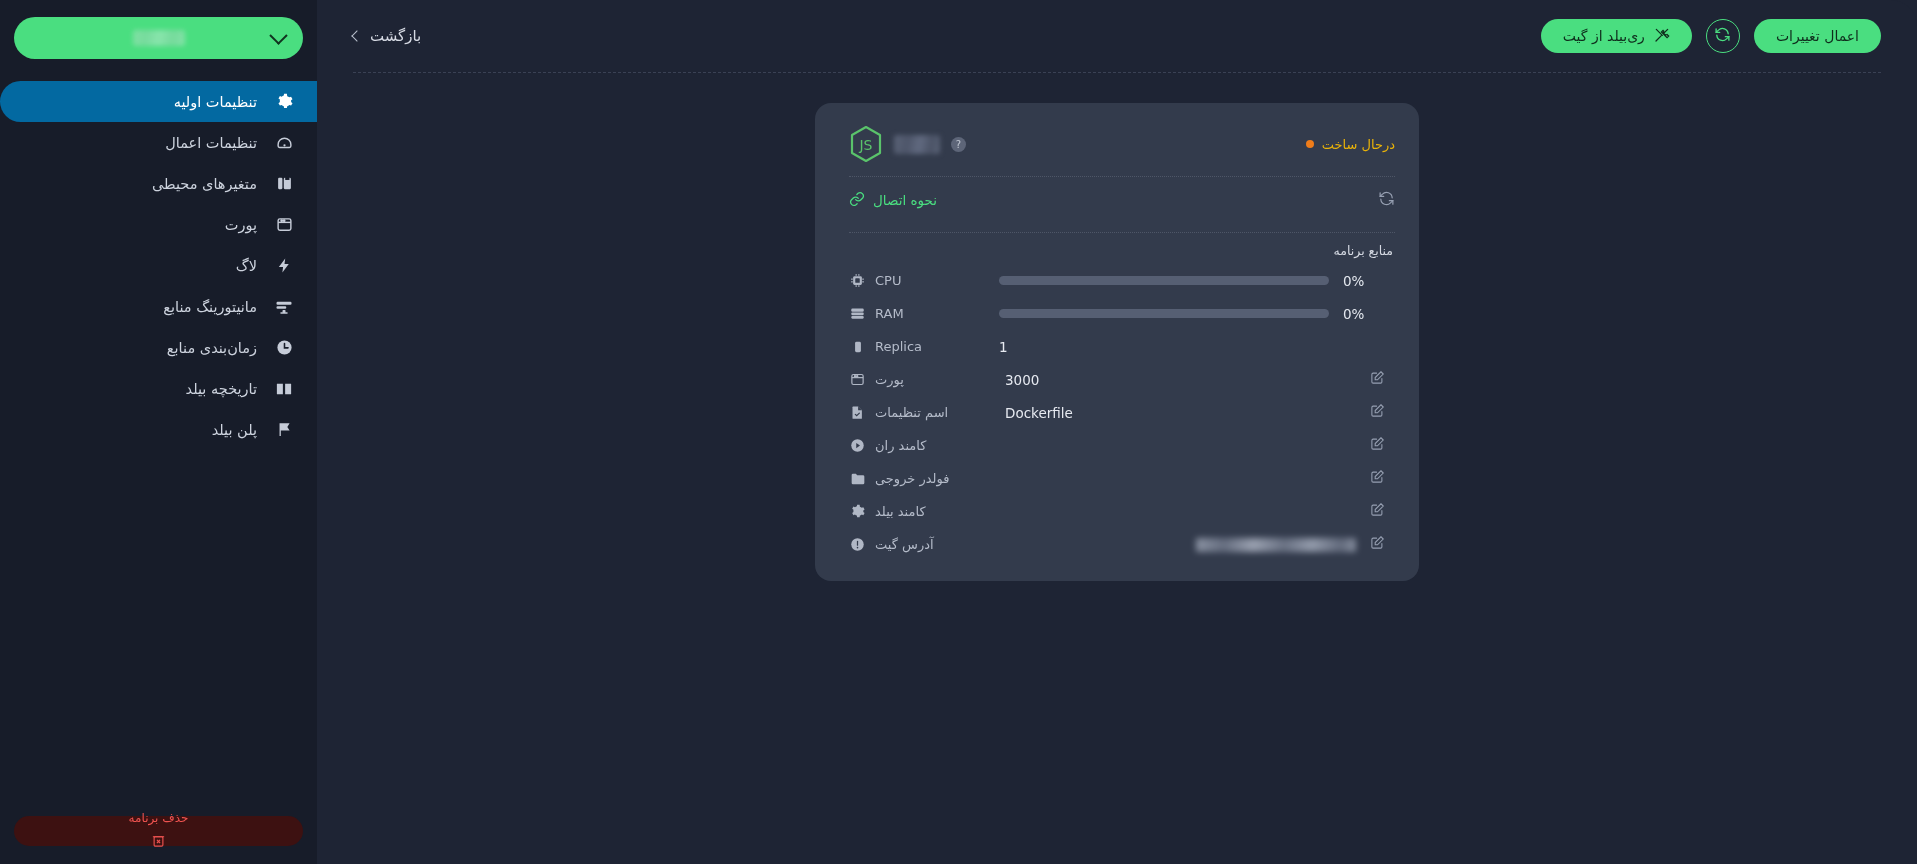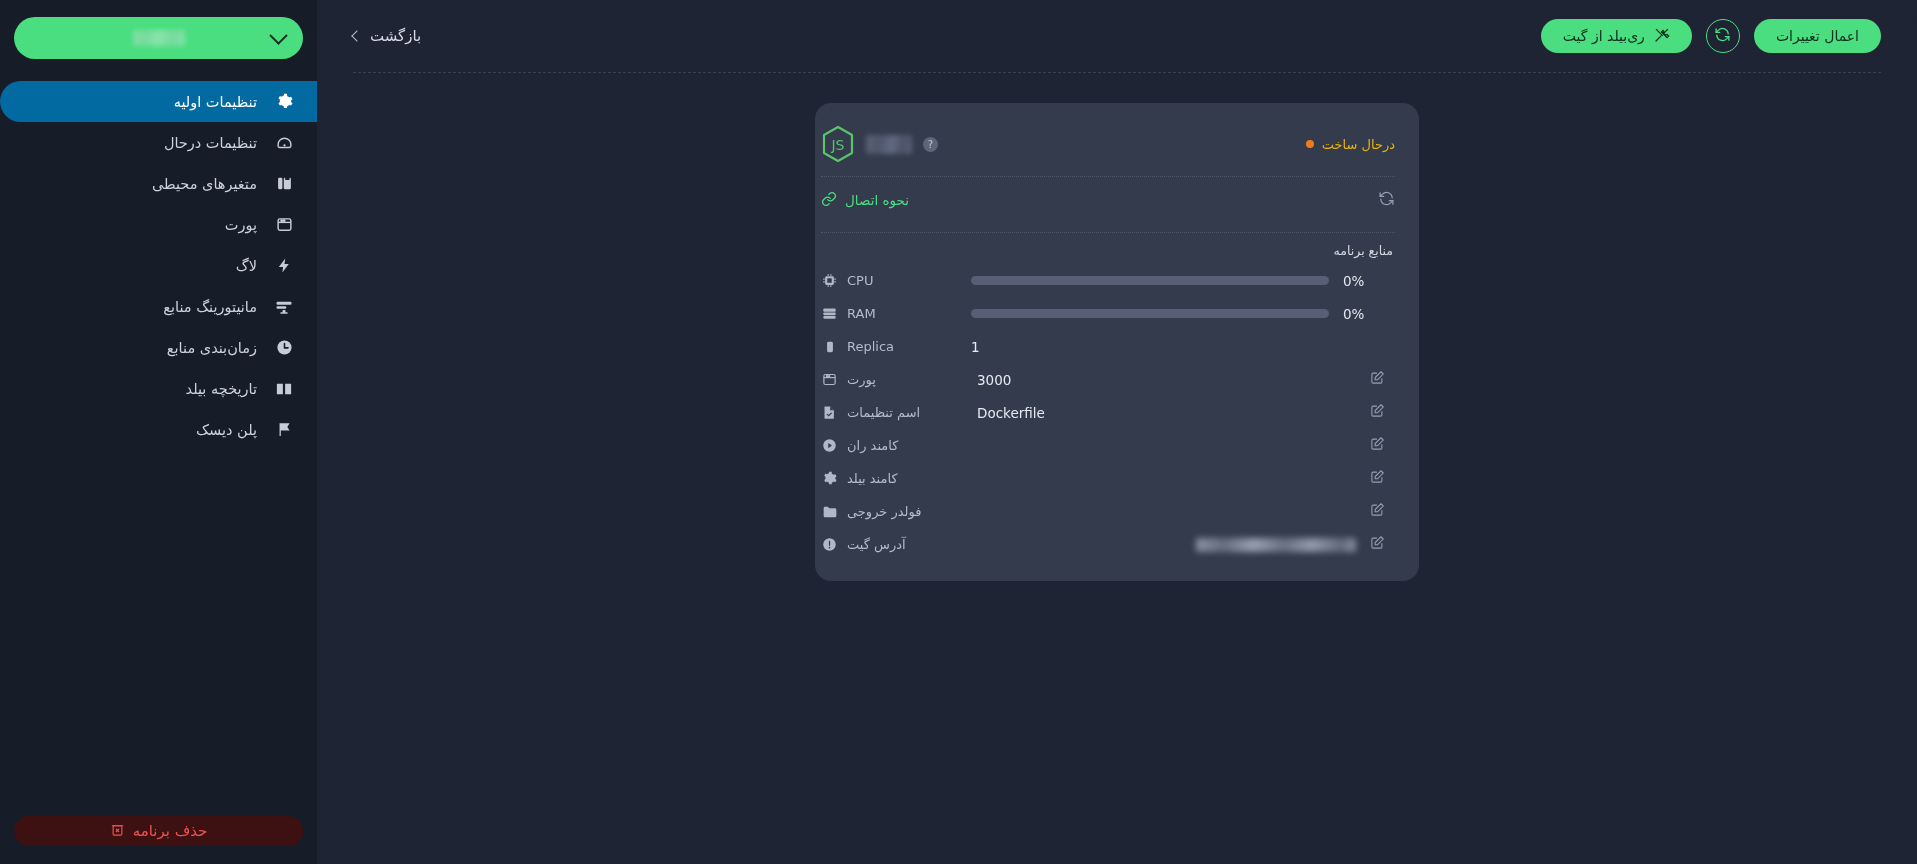--- a/index.html
+++ b/index.html
@@ -95,24 +95,25 @@
     position: absolute;
     bottom: 18px; left: 14px; right: 14px;
     height: 30px;
     border-radius: 16px;
     background: #3d1111;
     color: #ef5350;
     display: flex;
     align-items: center;
     justify-content: center;
     gap: 8px;
-    font-size: 15px;
+    font-size: 12px;
     cursor: pointer;
     border: none;
     font-family: inherit;
+    flex-direction: column;
   }
 
   
   .main {
     flex: 1;
     height: 864px;
     position: relative;
     background: #1e2434;
     border-top-right-radius: 26px;
     overflow: hidden;
@@ -182,21 +183,21 @@
   
   .card-wrap {
     display: flex;
     justify-content: center;
     padding-top: 30px;
   }
   .card {
     width: 604px;
     background: #333b4c;
     border-radius: 16px;
-    padding: 18px 24px 20px 6px;
+    padding: 18px 24px 20px 34px;
   }
   .card-head {
     display: flex;
     align-items: center;
     justify-content: space-between;
     flex-direction: row-reverse;
     height: 46px;
   }
   .card-head-right {
     display: flex;
@@ -359,21 +360,21 @@
         <span class="nav-label">تنظیمات اولیه</span>
       </div>
 
       <div class="nav-item">
         <span class="nav-ico">
           <svg width="17" height="17" viewBox="0 0 24 24" fill="none" stroke="currentColor" stroke-width="2">
               <path d="M3 15a9 9 0 0118 0v2a2 2 0 01-2 2H5a2 2 0 01-2-2z"></path>
               <circle cx="12" cy="16" r="1.6" fill="currentColor" stroke="none"></circle>
             </svg>
         </span>
-        <span class="nav-label">تنظیمات درحال</span>
+        <span class="nav-label">تنظیمات اعمال</span>
       </div>
 
       <div class="nav-item">
         <span class="nav-ico">
           <svg width="17" height="17" viewBox="0 0 24 24" fill="currentColor">
               <rect x="3" y="4" width="6" height="16" rx="1.5"></rect>
               <rect x="11" y="4" width="10" height="16" rx="1.5"></rect>
               <rect x="13" y="2" width="6" height="5" fill="#171c29"></rect>
             </svg>
         </span>
@@ -433,21 +434,21 @@
         </span>
         <span class="nav-label">تاریخچه بیلد</span>
       </div>
 
       <div class="nav-item">
         <span class="nav-ico">
           <svg width="17" height="17" viewBox="0 0 24 24" fill="currentColor">
               <path d="M5 3v18h1.8v-7.5h12.4L16 8.4l3.2-5.4z"></path>
             </svg>
         </span>
-        <span class="nav-label">پلن دیسک</span>
+        <span class="nav-label">پلن بیلد</span>
       </div>
     </nav>
 
     <button class="delete-btn">
       <span>حذف برنامه</span>
       <span>
         <svg width="15" height="15" viewBox="0 0 24 24" fill="none" stroke="currentColor" stroke-width="1.8">
             <path d="M3 6h18"></path>
             <rect x="5" y="6" width="14" height="15" rx="2"></rect>
             <path d="M9.5 11l5 5M14.5 11l-5 5"></path>
@@ -664,45 +665,45 @@
                   <path d="M19 13.5V19a2 2 0 01-2 2H5a2 2 0 01-2-2V7a2 2 0 012-2h5.5"></path>
                   <path d="M17.5 2.8l3.7 3.7L12 15.7H8.3v-3.7z"></path>
                 </svg>
             </span>
           </div>
         </div>
 
         <div class="row">
           <div class="row-label">
             <span class="r-ico">
-              <svg width="15" height="15" viewBox="0 0 24 24" fill="currentColor">
-                  <path d="M12 8.5a3.5 3.5 0 100 7 3.5 3.5 0 000-7zm9.4 3.5c0-.6-.05-1.2-.15-1.75l2.05-1.6-2-3.46-2.45.98a7.6 7.6 0 00-3-1.74L15.4 1h-4l-.45 2.43a7.6 7.6 0 00-3 1.74l-2.45-.98-2 3.46 2.05 1.6c-.1.55-.15 1.15-.15 1.75s.05 1.2.15 1.75L3.5 14.35l2 3.46 2.45-.98a7.6 7.6 0 003 1.74L11.4 21h4l.45-2.43a7.6 7.6 0 003-1.74l2.45.98 2-3.46-2.05-1.6c.1-.55.15-1.15.15-1.75z"></path>
-                </svg>
-            </span>
-            <span class="r-txt">کامند بیلد</span>
+              <svg width="16" height="16" viewBox="0 0 24 24" fill="currentColor">
+                  <path d="M2.5 6a2 2 0 012-2h4.3l2 2.2h8.7a2 2 0 012 2V18a2 2 0 01-2 2h-15a2 2 0 01-2-2z"></path>
+                </svg>
+            </span>
+            <span class="r-txt">فولدر خروجی</span>
           </div>
           <div class="row-body">
             <span class="val"></span>
             <span class="edit-ico">
               <svg width="15" height="15" viewBox="0 0 24 24" fill="none" stroke="currentColor" stroke-width="1.7" stroke-linecap="round">
                   <path d="M19 13.5V19a2 2 0 01-2 2H5a2 2 0 01-2-2V7a2 2 0 012-2h5.5"></path>
                   <path d="M17.5 2.8l3.7 3.7L12 15.7H8.3v-3.7z"></path>
                 </svg>
             </span>
           </div>
         </div>
 
         <div class="row">
           <div class="row-label">
             <span class="r-ico">
-              <svg width="16" height="16" viewBox="0 0 24 24" fill="currentColor">
-                  <path d="M2.5 6a2 2 0 012-2h4.3l2 2.2h8.7a2 2 0 012 2V18a2 2 0 01-2 2h-15a2 2 0 01-2-2z"></path>
-                </svg>
-            </span>
-            <span class="r-txt">فولدر خروجی</span>
+              <svg width="15" height="15" viewBox="0 0 24 24" fill="currentColor">
+                  <path d="M12 8.5a3.5 3.5 0 100 7 3.5 3.5 0 000-7zm9.4 3.5c0-.6-.05-1.2-.15-1.75l2.05-1.6-2-3.46-2.45.98a7.6 7.6 0 00-3-1.74L15.4 1h-4l-.45 2.43a7.6 7.6 0 00-3 1.74l-2.45-.98-2 3.46 2.05 1.6c-.1.55-.15 1.15-.15 1.75s.05 1.2.15 1.75L3.5 14.35l2 3.46 2.45-.98a7.6 7.6 0 003 1.74L11.4 21h4l.45-2.43a7.6 7.6 0 003-1.74l2.45.98 2-3.46-2.05-1.6c.1-.55.15-1.15.15-1.75z"></path>
+                </svg>
+            </span>
+            <span class="r-txt">کامند بیلد</span>
           </div>
           <div class="row-body">
             <span class="val"></span>
             <span class="edit-ico">
               <svg width="15" height="15" viewBox="0 0 24 24" fill="none" stroke="currentColor" stroke-width="1.7" stroke-linecap="round">
                   <path d="M19 13.5V19a2 2 0 01-2 2H5a2 2 0 01-2-2V7a2 2 0 012-2h5.5"></path>
                   <path d="M17.5 2.8l3.7 3.7L12 15.7H8.3v-3.7z"></path>
                 </svg>
             </span>
           </div>

